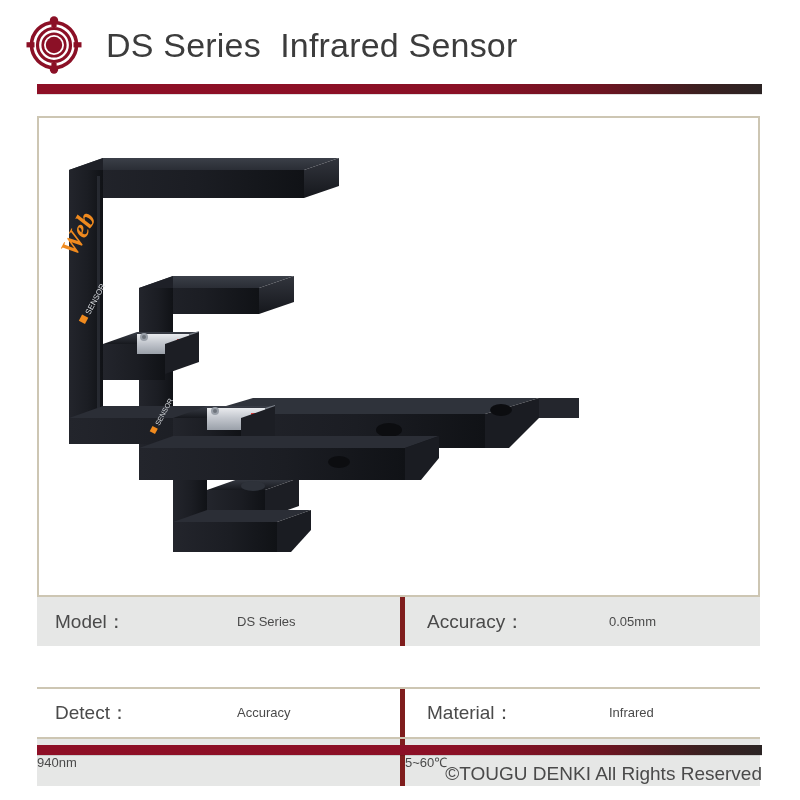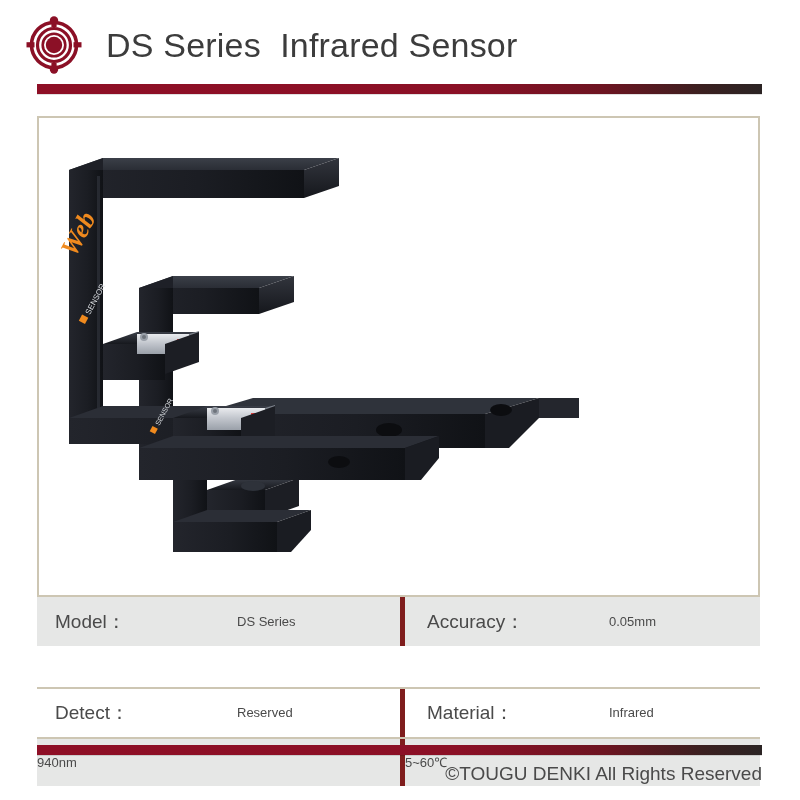--- a/index.html
+++ b/index.html
@@ -305,21 +305,21 @@
     </div>
     <div class="spec-half right">
       <span class="spec-label">Accuracy：</span>
       <span class="spec-value">0.05mm</span>
     </div>
   </div>
 
   <div class="spec-row plain">
     <div class="spec-half left">
       <span class="spec-label">Detect：</span>
-      <span class="spec-value">Reserved</span>
+      <span class="spec-value">Accuracy</span>
     </div>
     <div class="spec-half right">
       <span class="spec-label">Material：</span>
       <span class="spec-value">Infrared</span>
     </div>
   </div>
 
   <div class="spec-row shade">
     <div class="spec-half left">
       <span class="spec-value">940nm</span>

